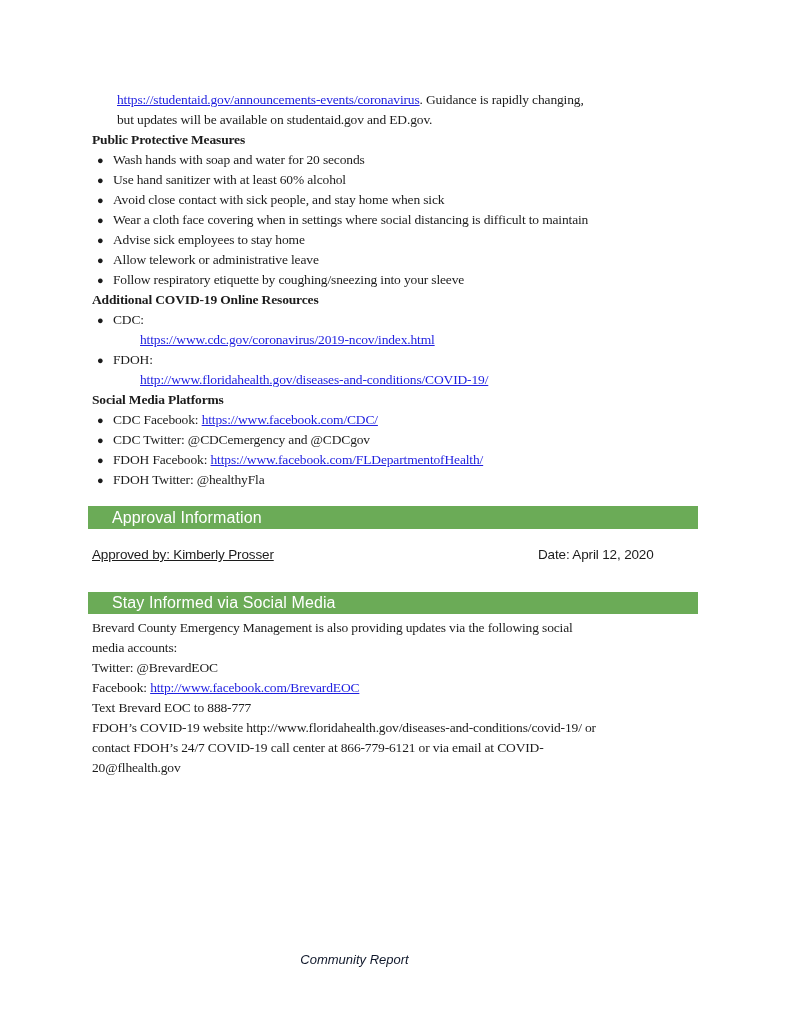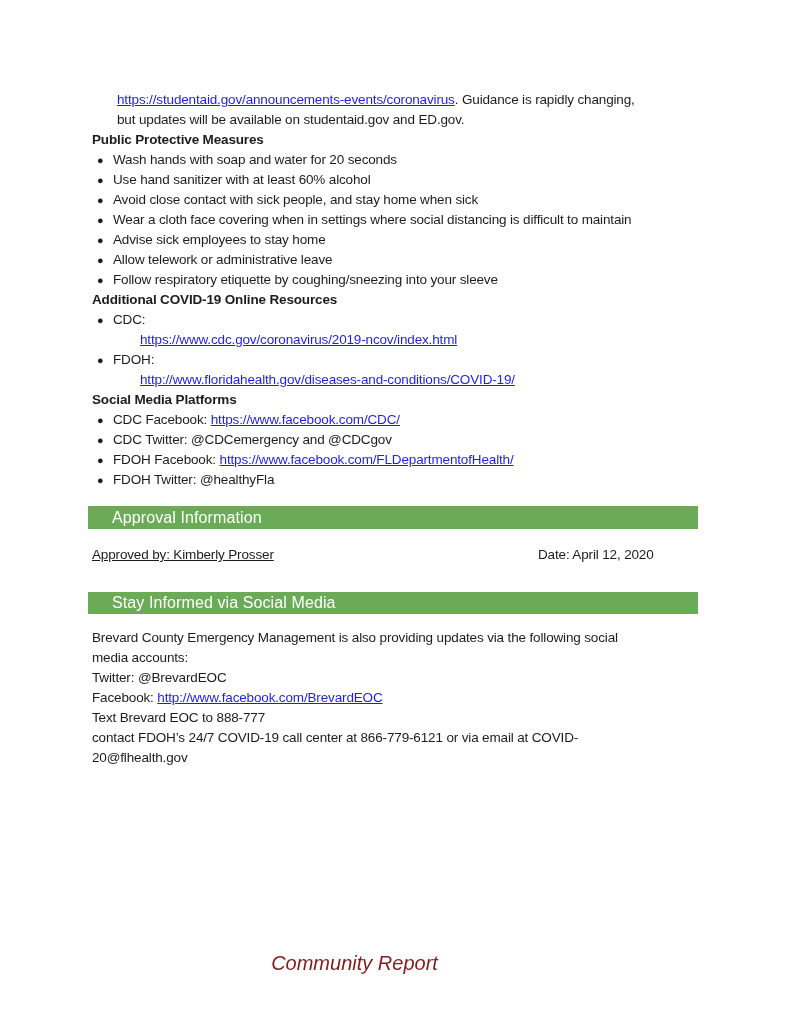--- a/index.html
+++ b/index.html
@@ -19,21 +19,21 @@
     color: var(--text-black);
     font-size: 13.5px;
     letter-spacing: -0.15px;
   }
   .content {
     position: absolute;
     top: 90px;
     left: 92px;
     width: 608px;
   }
-  .line, .heading, .bullet-row, .sublink { height: 20px; line-height: 20px; white-space: nowrap; }
+  .line, .heading, .bullet-row, .sublink { height: 20px; line-height: 20px; white-space: nowrap; font-family: Liberation Serif, serif; }
   .indent1 { padding-left: 25px; }
   .heading { font-weight: bold; }
   .bullet-row { display: flex; }
   .dot {
     width: 21px;
     flex: 0 0 21px;
     padding-left: 5px;
     box-sizing: border-box;
     font-size: 11px;
   }
@@ -61,31 +61,31 @@
   .banner-approval { margin-top: 16px; }
   .banner-stay { margin-top: 27px; height: 22px; line-height: 22px; }
   .approval-row {
     position: relative;
     margin-top: 16px;
     height: 20px;
     line-height: 20px;
     text-decoration: underline;
   }
   .approval-date { position: absolute; left: 446px; top: 0; }
-  .stay-para { margin-top: 14px; }
+  .stay-para { margin-top: 4px; }
   .footer {
     position: absolute;
     top: 952px;
     left: 0;
     width: 709px;
     text-align: center;
     font-style: italic;
-    font-size: 20px;
+    font-size: 13px;
     letter-spacing: 0;
-    color: #7f1d1d;
+    color: #0f172a;
   }
 </style>
 </head>
 <body>
 
 <div class="page">
   <div class="content">
 
     <div class="para indent1">
       <div class="line">
@@ -175,20 +175,21 @@
     <div class="banner banner-stay">
       <span>Stay Informed via Social Media</span>
     </div>
 
     <div class="stay-para">
       <div class="line"><span>Brevard County Emergency Management is also providing updates via the following social</span></div>
       <div class="line"><span>media accounts:</span></div>
       <div class="line"><span>Twitter: @BrevardEOC</span></div>
       <div class="line"><span>Facebook: </span><a class="link">http://www.facebook.com/BrevardEOC</a></div>
       <div class="line"><span>Text Brevard EOC to 888-777</span></div>
+      <div class="line"><span>FDOH’s COVID-19 website http://www.floridahealth.gov/diseases-and-conditions/covid-19/ or</span></div>
       <div class="line"><span>contact FDOH’s 24/7 COVID-19 call center at 866-779-6121 or via email at COVID-</span></div>
       <div class="line"><span>20@flhealth.gov</span></div>
     </div>
 
   </div>
 
   <div class="footer">Community Report</div>
 </div>
 
 </body></html>

